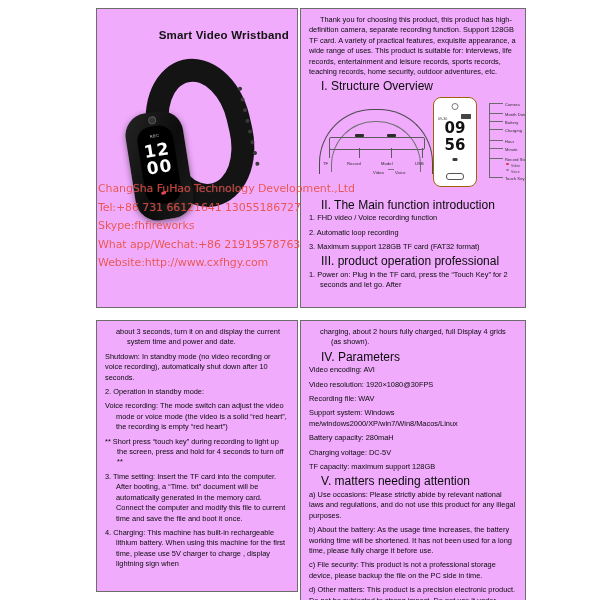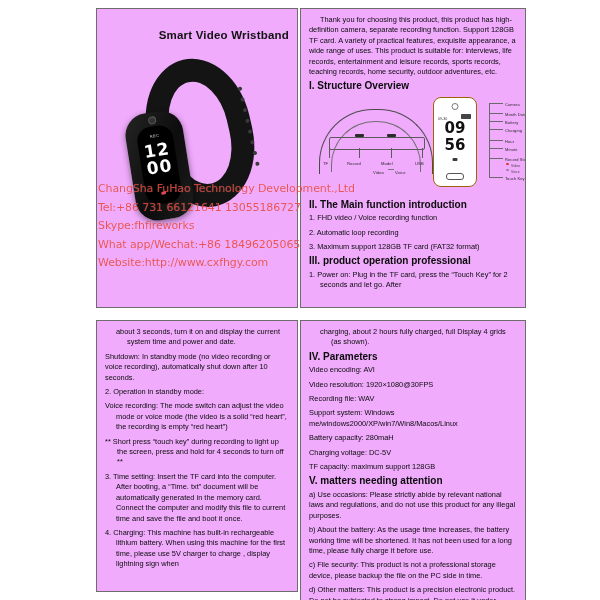--- a/index.html
+++ b/index.html
@@ -164,23 +164,23 @@
     font-size: 7.4px;
     line-height: 10.4px;
     color: #0b0b0b;
     text-align: left;
   }
   .manual p {
     margin: 0 0 4px 0;
   }
   .p-indent { text-indent: 11px; }
   .h-sec {
-    font-weight: bold;
-    font-size: 10px;
-    margin: 3px 0 3px 0;
+    font-weight: normal;
+    font-size: 12px;
+    margin: 3px 0 3px 12px;
   }
   .li-1 { margin-left: 8px; }
   .li-hang {
     margin-left: 8px;
     padding-left: 11px;
     text-indent: -11px;
   }
   .li-hang2 {
     margin-left: 8px;
     padding-left: 22px;
@@ -508,17 +508,17 @@
       <p>b) About the battery: As the usage time increases, the battery working time will be shortened. It has not been used for a long time, please fully charge it before use.</p>
       <p>c) File security: This product is not a professional storage device, please backup the file on the PC side in time.</p>
       <p>d) Other matters: This product is a precision electronic product. Do not be subjected to strong impact. Do not use it under strong magnetic field, strong electric field or high humidity environment.</p>
     </div>
   </div>
 
   <div id="watermark">
     <div>ChangSha FuHao Technology Development.,Ltd</div>
     <div>Tel:+86 731 66121641 13055186727</div>
     <div>Skype:fhfireworks</div>
-    <div>What app/Wechat:+86 18496205065</div>
+    <div>What app/Wechat:+86 21919578763</div>
     <div>Website:http://www.cxfhgy.com</div>
   </div>
 
 </div>
 
 </body></html>

